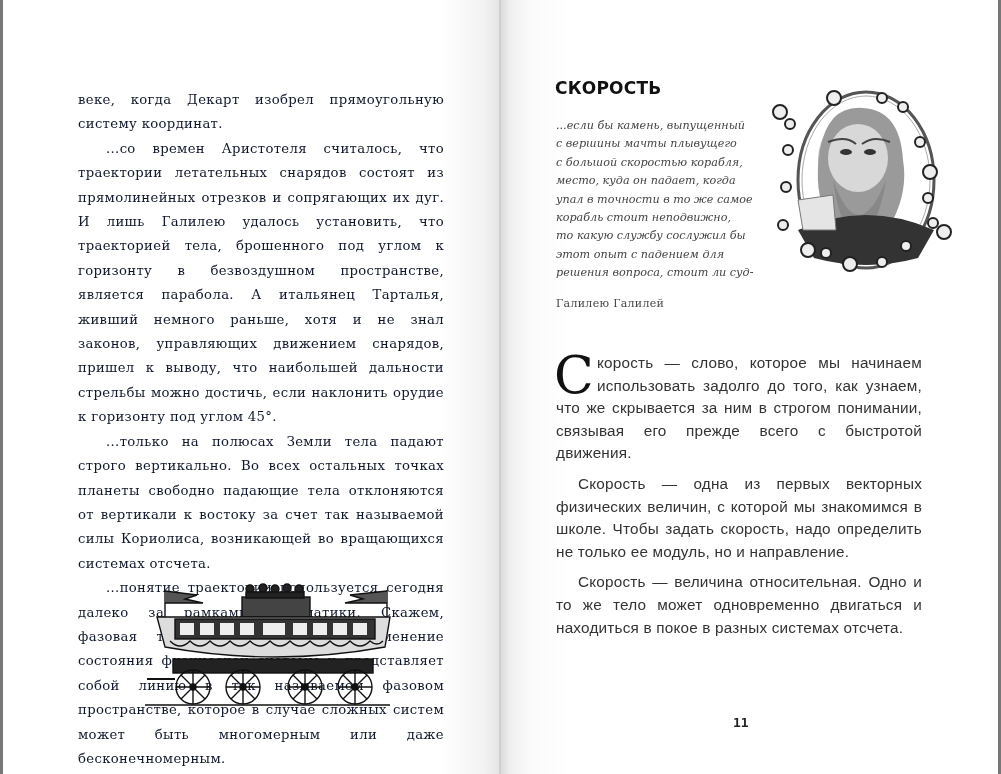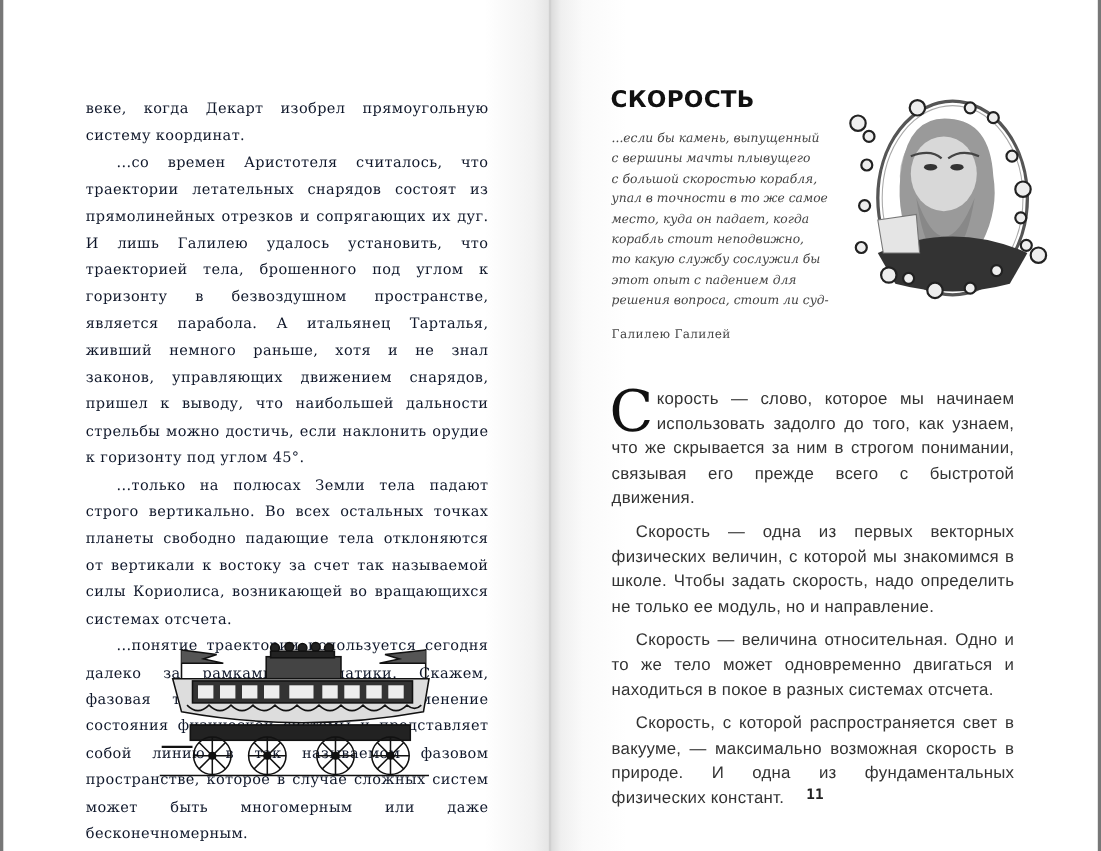--- a/index.html
+++ b/index.html
@@ -21,21 +21,21 @@
     text-align:justify; letter-spacing:0.35px;
   }
   .serif-body p { margin:0; text-indent:0; }
   .serif-body p.ind { text-indent:28px; }
 
   .carriage { position:absolute; left:145px; top:575px; width:255px; height:135px; }
 
   .heading {
     position:absolute; left:555px; top:78px;
     font-family:"DejaVu Sans", "Liberation Sans", sans-serif;
-    font-weight:bold; font-size:21px; color:#111; letter-spacing:0.2px;
+    font-weight:bold; font-size:17px; color:#111; letter-spacing:0.2px;
   }
   .epigraph {
     position:absolute; left:556px; top:117px; width:210px;
     font-family:"DejaVu Serif", "Liberation Serif", serif; font-style:italic;
     font-size:11.2px; line-height:18.4px; color:#444;
   }
   .epigraph-author {
     position:absolute; left:556px; top:297px;
     font-family:"DejaVu Serif", "Liberation Serif", serif;
     font-size:11px; color:#444; letter-spacing:0.3px;
@@ -127,22 +127,22 @@
     <line x1="0" y1="130" x2="245" y2="130"></line>
   </g>
 </svg>
 
 <div class="heading">СКОРОСТЬ</div>
 
 <div class="epigraph">
   <div>...если бы камень, выпущенный</div>
   <div>с вершины мачты плывущего</div>
   <div>с большой скоростью корабля,</div>
+  <div>место, куда он падает, когда</div>
   <div>упал в точности в то же самое</div>
-  <div>место, куда он падает, когда</div>
   <div>корабль стоит неподвижно,</div>
   <div>то какую службу сослужил бы</div>
   <div>этот опыт с падением для</div>
   <div>решения вопроса, стоит ли суд-</div>
 </div>
 <div class="epigraph-author">Галилею Галилей</div>
 
 <svg class="portrait" viewBox="0 0 215 195">
   <ellipse cx="108" cy="100" rx="68" ry="88" fill="#fff" stroke="#555" stroke-width="3"></ellipse>
   <ellipse cx="108" cy="100" rx="64" ry="84" fill="none" stroke="#aaa" stroke-width="1"></ellipse>
@@ -176,16 +176,15 @@
     <circle cx="25" cy="145" r="5"></circle>
       <circle cx="28" cy="107" r="5"></circle>
       <circle cx="30" cy="70" r="5"></circle>
   </g>
 </svg>
 
 <div class="sans-body">
   <p><span class="dropcap">С</span><span>корость — слово, которое мы начинаем использовать задолго до того, как узнаем, что же скрывается за ним в строгом понимании, связывая его прежде всего с быстротой движения.</span></p>
   <p class="ind">Скорость — одна из первых векторных физических величин, с которой мы знакомимся в школе. Чтобы задать скорость, надо определить не только ее модуль, но и направление.</p>
   <p class="ind">Скорость — величина относительная. Одно и то же тело может одновременно двигаться и находиться в покое в разных системах отсчета.</p>
-  <p class="ind">Скорость, с которой распространяется свет в вакууме, — максимально возможная скорость в природе. И одна из фундаментальных физических констант.</p>
 </div>
 
 <div class="page-number">11</div>
 
 </body></html>

